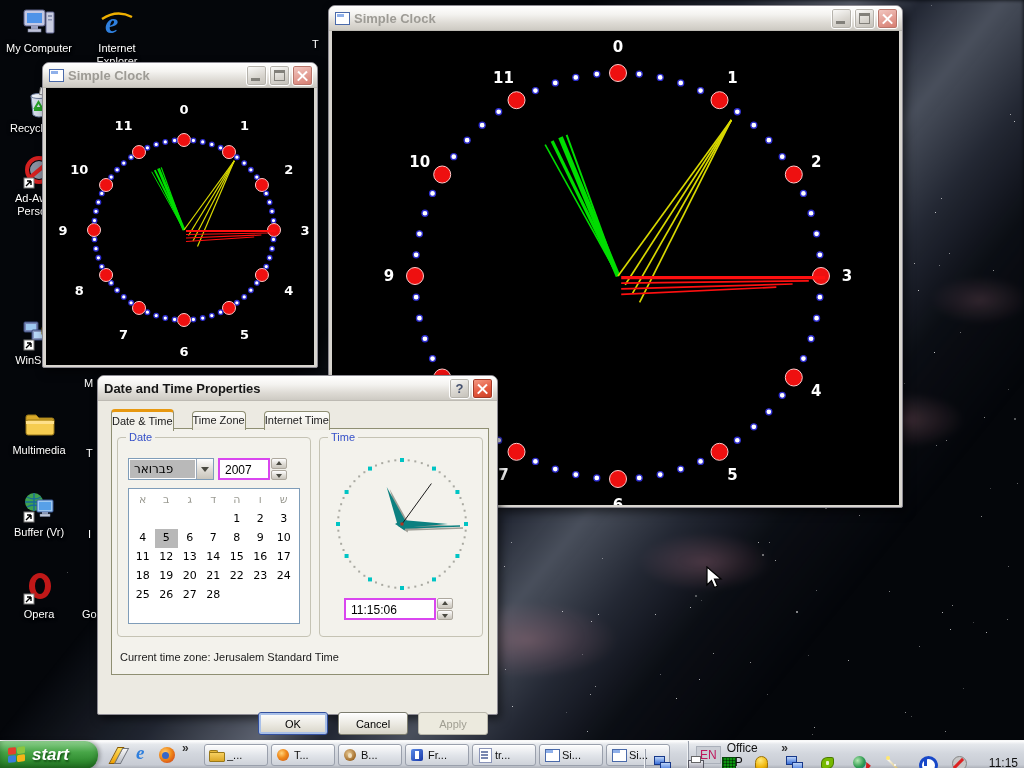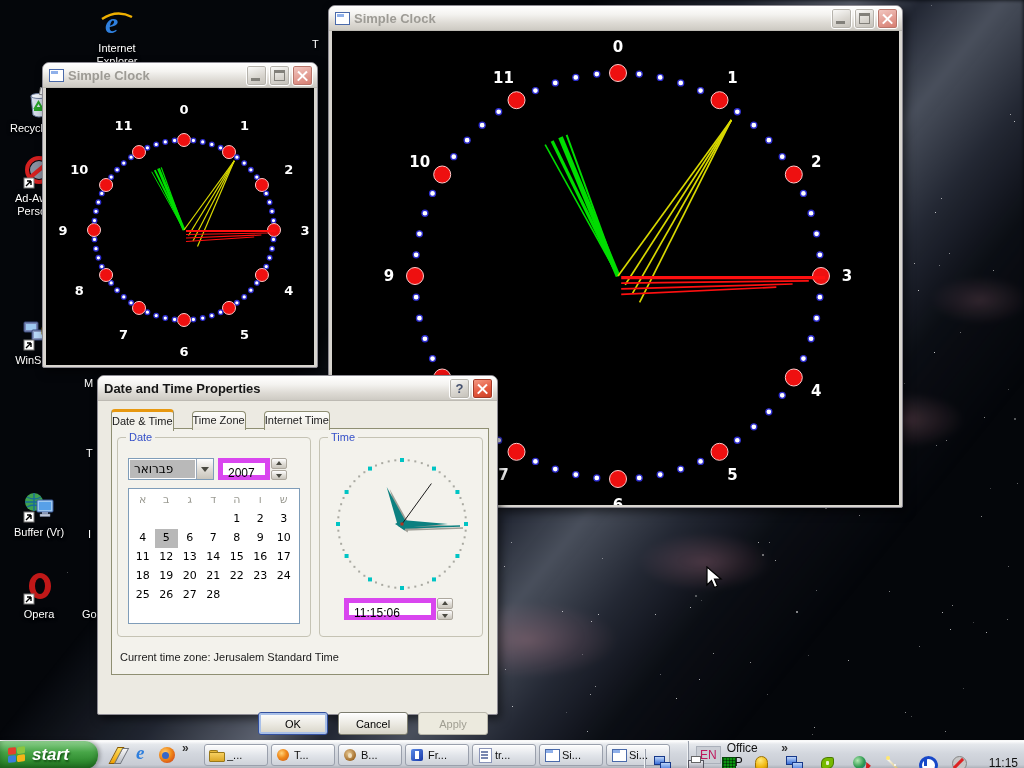--- a/index.html
+++ b/index.html
@@ -86,21 +86,21 @@
     padding:2px 4px 0; font-family:"DejaVu Sans", sans-serif; }
   .combo .cbtn { width:17px; border-left:1px solid #9aa8b8; position:relative;
     background:linear-gradient(#fefefe,#dcd9d2 60%,#c9c5bc); }
   .tri-dn { position:absolute; left:4px; top:8px; width:0; height:0;
     border-left:4px solid transparent; border-right:4px solid transparent; border-top:5px solid #4a4a42; }
   .tri-up { position:absolute; left:4px; top:2px; width:0; height:0;
     border-left:3.5px solid transparent; border-right:3.5px solid transparent; border-bottom:4px solid #4a4a42; }
   .tri-dn.s { left:4px; top:3px; border-left-width:3.5px; border-right-width:3.5px; border-top-width:4px; }
 
   .spinfield { position:absolute; display:flex; }
-  .spinfield .stxt { border:5px solid #d946ef; background:#fff; font-size:12px;
+  .spinfield .stxt { border:2px solid #d946ef; background:#fff; font-size:12px;
     padding:3px 4px 0 5px; }
   .spins { width:16px; display:flex; flex-direction:column; gap:1px; margin-left:1px; }
   .spin { flex:1; position:relative; border:1px solid #ada89e; border-radius:2px; cursor:pointer;
     background:linear-gradient(#fefefe,#dcd9d2 60%,#c9c5bc); }
   #year-spin { left:100px; top:20px; height:22px; }
   #year-spin .stxt { width:52px; }
   #time-spin { left:24px; top:160px; height:22px; }
   #time-spin .stxt { width:92px; }
 
   #calendar { position:absolute; left:10px; top:50px; width:172px; height:136px;
@@ -401,20 +401,32 @@
       <i style="left: 258px; top: 463px; width: 1px; height: 1px; opacity: 0.53;"></i>
       <i style="left: 219px; top: 411px; width: 1px; height: 1px; opacity: 0.8;"></i>
       <i style="left: 981px; top: 516px; width: 1px; height: 1px; opacity: 0.7;"></i>
       <i style="left: 169px; top: 218px; width: 1px; height: 1px; opacity: 0.95;"></i>
       <i style="left: 678px; top: 375px; width: 1px; height: 1px; opacity: 0.43;"></i>
       <i style="left: 821px; top: 29px; width: 1px; height: 1px; opacity: 0.5;"></i>
       <i style="left: 591px; top: 356px; width: 1px; height: 1px; opacity: 0.57;"></i>
       <i style="left: 74px; top: 142px; width: 2px; height: 2px; opacity: 0.56;"></i>
     </div>
 
+  <div class="dicon" style="left:2px;top:6px;">
+    <svg class="ic" viewBox="0 0 34 34">
+      <rect x="2" y="4" width="21" height="16" rx="2" fill="#c3c8e4" stroke="#5a5f86"></rect>
+      <rect x="5" y="7" width="15" height="10" fill="#4f93e8"></rect>
+      <rect x="9" y="20" width="7" height="3" fill="#9aa0c0"></rect>
+      <rect x="6" y="23" width="13" height="3" fill="#c0c4da" stroke="#7a7f9a" stroke-width=".6"></rect>
+      <rect x="24" y="6" width="8" height="21" rx="1" fill="#c8cce0" stroke="#606590"></rect>
+      <rect x="26" y="9" width="4" height="2" fill="#8890b0"></rect>
+        <rect x="26" y="13" width="4" height="1.5" fill="#8890b0"></rect>
+    </svg>
+    <div class="lbl">My Computer</div>
+  </div>
 
   <div class="dicon" style="left:80px;top:6px;">
     <svg class="ic" viewBox="0 0 34 34">
       <text x="5" y="27" font-size="30" font-style="italic" font-weight="bold" fill="#2f7fdd" font-family="Liberation Serif, serif">e</text>
       <path d="M2 13 Q17 3 32 11" stroke="#f0b000" fill="none" stroke-width="2.4"></path>
     </svg>
     <div class="lbl wrap">Internet Explorer</div>
   </div>
 
 
@@ -449,20 +461,28 @@
       <rect x="10" y="12" width="14" height="10" rx="1" fill="#8a98c0" stroke="#3a4a7a"></rect>
       <rect x="12" y="14" width="10" height="6" fill="#b8d8f8"></rect>
       <rect x="20" y="9" width="10" height="8" rx="1" fill="#f0c020" stroke="#8a6a00"></rect>
       <path d="M22 9 v-2 a3 3 0 0 1 6 0 v2" fill="none" stroke="#8a6a00" stroke-width="1.6"></path>
       <rect x="2" y="22" width="10" height="10" fill="#fff" stroke="#777"></rect>
       <path d="M4 30 L9 25 M9 25 h-4 M9 25 v4" stroke="#000" stroke-width="1.4" fill="none"></path>
     </svg>
     <div class="lbl">WinSCP3</div>
   </div>
 
+  <div class="dicon" style="left:2px;top:408px;">
+    <svg class="ic" viewBox="0 0 34 34">
+      <path d="M4 9 q0 -2 2 -2 h8 l3 3 h13 q2 0 2 2 v2 H4 z" fill="#d8a828" stroke="#9a7818"></path>
+      <rect x="4" y="12" width="28" height="15" rx="2" fill="#f6cc50" stroke="#9a7818"></rect>
+      <rect x="4" y="13" width="28" height="3" fill="#ffe08a"></rect>
+    </svg>
+    <div class="lbl">Multimedia</div>
+  </div>
 
   <div class="dicon" style="left:2px;top:572px;">
     <svg class="ic" viewBox="0 0 34 34">
       <ellipse cx="18" cy="14" rx="11" ry="13" fill="#c01818"></ellipse>
       <ellipse cx="18" cy="14" rx="5" ry="8" fill="#04060a"></ellipse>
       <rect x="2" y="22" width="10" height="10" fill="#fff" stroke="#777"></rect>
       <path d="M4 30 L9 25 M9 25 h-4 M9 25 v4" stroke="#000" stroke-width="1.4" fill="none"></path>
     </svg>
     <div class="lbl">Opera</div>
   </div>

